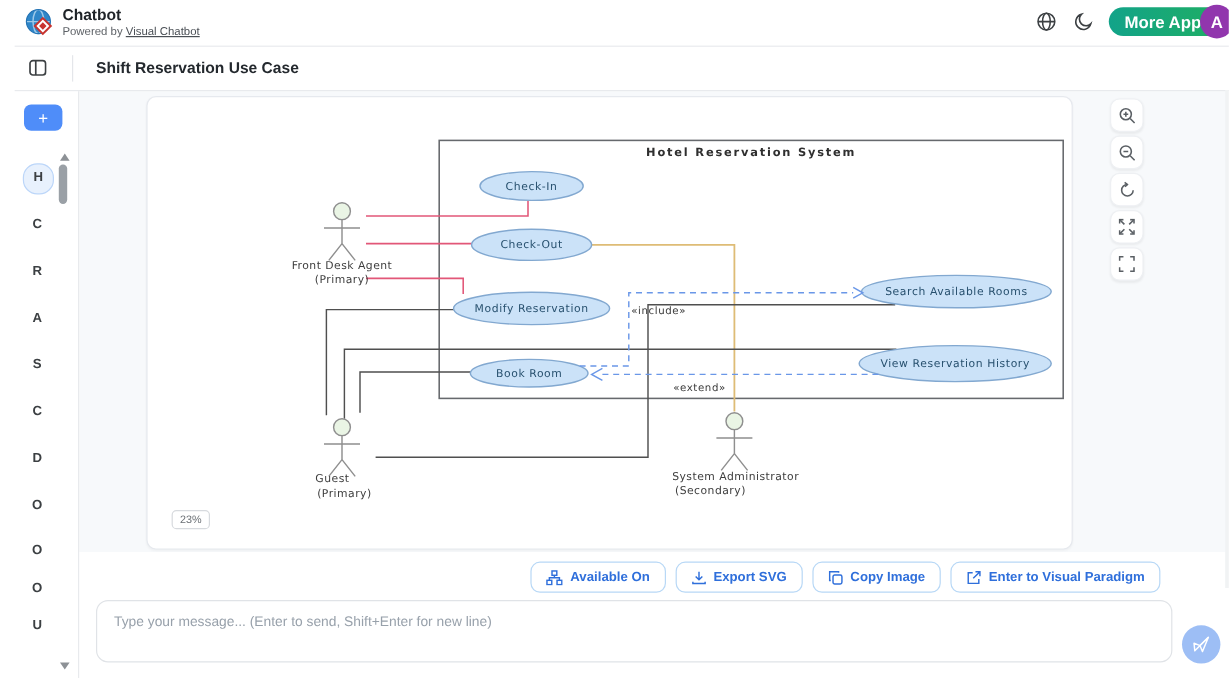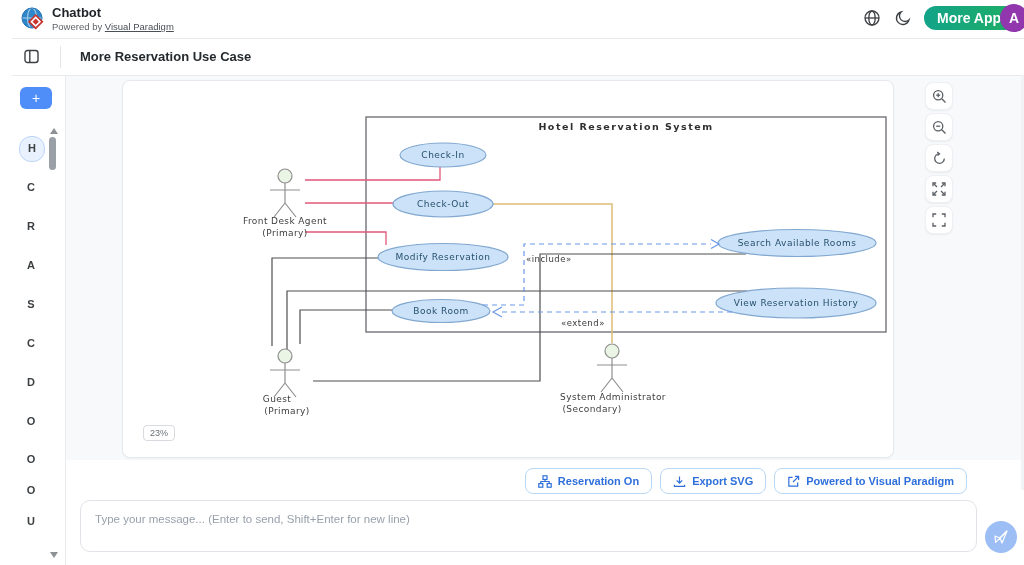--- a/index.html
+++ b/index.html
@@ -87,40 +87,40 @@
   <div class="topbar">
     <svg class="vp-logo" viewBox="0 0 26 26">
       <circle cx="12" cy="12" r="10" fill="#2f86c8"></circle>
       <ellipse cx="12" cy="12" rx="4.5" ry="10" fill="none" stroke="#9ec9e8" stroke-width="1.2"></ellipse>
       <line x1="2" y1="12" x2="22" y2="12" stroke="#9ec9e8" stroke-width="1.2"></line>
       <circle cx="12" cy="12" r="10" fill="none" stroke="#2574b5" stroke-width="1"></circle>
       <rect x="10.2" y="10.2" width="11" height="11" fill="#c8332f" transform="rotate(45 15.7 15.7)"></rect>
       <rect x="12.7" y="12.7" width="6" height="6" fill="none" stroke="#fff" stroke-width="1.6" transform="rotate(45 15.7 15.7)"></rect>
     </svg>
     <div class="app-title">Chatbot</div>
-    <div class="powered"><span>Powered by </span><a href="#">Visual Paradigm</a></div>
+    <div class="powered"><span>Powered by </span><a href="#">Visual Chatbot</a></div>
     <svg class="hdr-icon globe" viewBox="0 0 18 18">
       <circle cx="9" cy="9" r="7" fill="none" stroke="#3c4043" stroke-width="1.3"></circle>
       <ellipse cx="9" cy="9" rx="3.2" ry="7" fill="none" stroke="#3c4043" stroke-width="1.3"></ellipse>
       <line x1="2" y1="9" x2="16" y2="9" stroke="#3c4043" stroke-width="1.3"></line>
     </svg>
     <svg class="hdr-icon moon" viewBox="0 0 24 24">
       <path d="M20 14.5 A8.5 8.5 0 1 1 9.5 4 A7.2 7.2 0 0 0 20 14.5 Z" fill="none" stroke="#3c4043" stroke-width="1.8"></path>
     </svg>
     <button class="more-apps">More Apps</button>
     <div class="avatar">A</div>
   </div>
 
   <div class="subheader">
     <svg class="panel-toggle" viewBox="0 0 15 15">
       <rect x="1" y="1.5" width="13" height="12" rx="2.5" fill="none" stroke="#3c4043" stroke-width="1.4"></rect>
       <line x1="5.8" y1="1.5" x2="5.8" y2="13.5" stroke="#3c4043" stroke-width="1.4"></line>
     </svg>
     <div class="sub-divider"></div>
-    <div class="page-title">More Reservation Use Case</div>
+    <div class="page-title">Shift Reservation Use Case</div>
   </div>
 
   <div class="sidebar">
     <button class="new-chat">+</button>
     <div class="side-item active" style="top:61px">H</div>
     <div class="side-item" style="top:100px">C</div>
     <div class="side-item" style="top:139px">R</div>
     <div class="side-item" style="top:178px">A</div>
     <div class="side-item" style="top:217px">S</div>
     <div class="side-item" style="top:256px">C</div>
@@ -239,33 +239,40 @@
 
   <div class="footer">
     <div class="actions-row">
       <button class="action-btn">
         <svg width="14" height="13" viewBox="0 0 14 13" fill="none" stroke="#2f6fdb" stroke-width="1.2">
           <rect x="5" y="0.8" width="4" height="3.6"></rect>
             <rect x="0.8" y="8.6" width="4" height="3.6"></rect>
             <rect x="9.2" y="8.6" width="4" height="3.6"></rect>
           <path d="M7 4.4 L7 6.5 M2.8 8.6 L2.8 6.5 L11.2 6.5 L11.2 8.6"></path>
         </svg>
-        <span>Reservation On</span>
+        <span>Available On</span>
       </button>
       <button class="action-btn">
         <svg width="13" height="13" viewBox="0 0 14 14" fill="none" stroke="#2f6fdb" stroke-width="1.3">
           <path d="M7 1.5 L7 8.5 M4 5.8 L7 8.8 L10 5.8 M1.5 10.5 L1.5 12.2 L12.5 12.2 L12.5 10.5"></path>
         </svg>
         <span>Export SVG</span>
       </button>
       <button class="action-btn">
         <svg width="13" height="13" viewBox="0 0 14 14" fill="none" stroke="#2f6fdb" stroke-width="1.3">
+          <rect x="4.5" y="4.5" width="8" height="8" rx="1.5"></rect>
+          <path d="M2.5 9.5 L1.5 9.5 L1.5 1.5 L9.5 1.5 L9.5 2.5"></path>
+        </svg>
+        <span>Copy Image</span>
+      </button>
+      <button class="action-btn">
+        <svg width="13" height="13" viewBox="0 0 14 14" fill="none" stroke="#2f6fdb" stroke-width="1.3">
           <path d="M6 2.5 L2 2.5 L2 12 L11.5 12 L11.5 8 M8.5 1.5 L12.5 1.5 L12.5 5.5 M12.3 1.7 L6.5 7.5"></path>
         </svg>
-        <span>Powered to Visual Paradigm</span>
+        <span>Enter to Visual Paradigm</span>
       </button>
     </div>
     <div class="composer">
       <textarea class="composer-input" placeholder="Type your message... (Enter to send, Shift+Enter for new line)" style=""></textarea>
     </div>
     <button class="send-btn">
       <svg width="16" height="16" viewBox="0 0 24 24" fill="none" stroke="#fff" stroke-width="1.8" stroke-linejoin="round">
         <path d="M4 20 L21 3 L13.5 21 L10.5 13.5 L3 10.5 Z"></path>
         <path d="M10.5 13.5 L21 3"></path>
       </svg>

